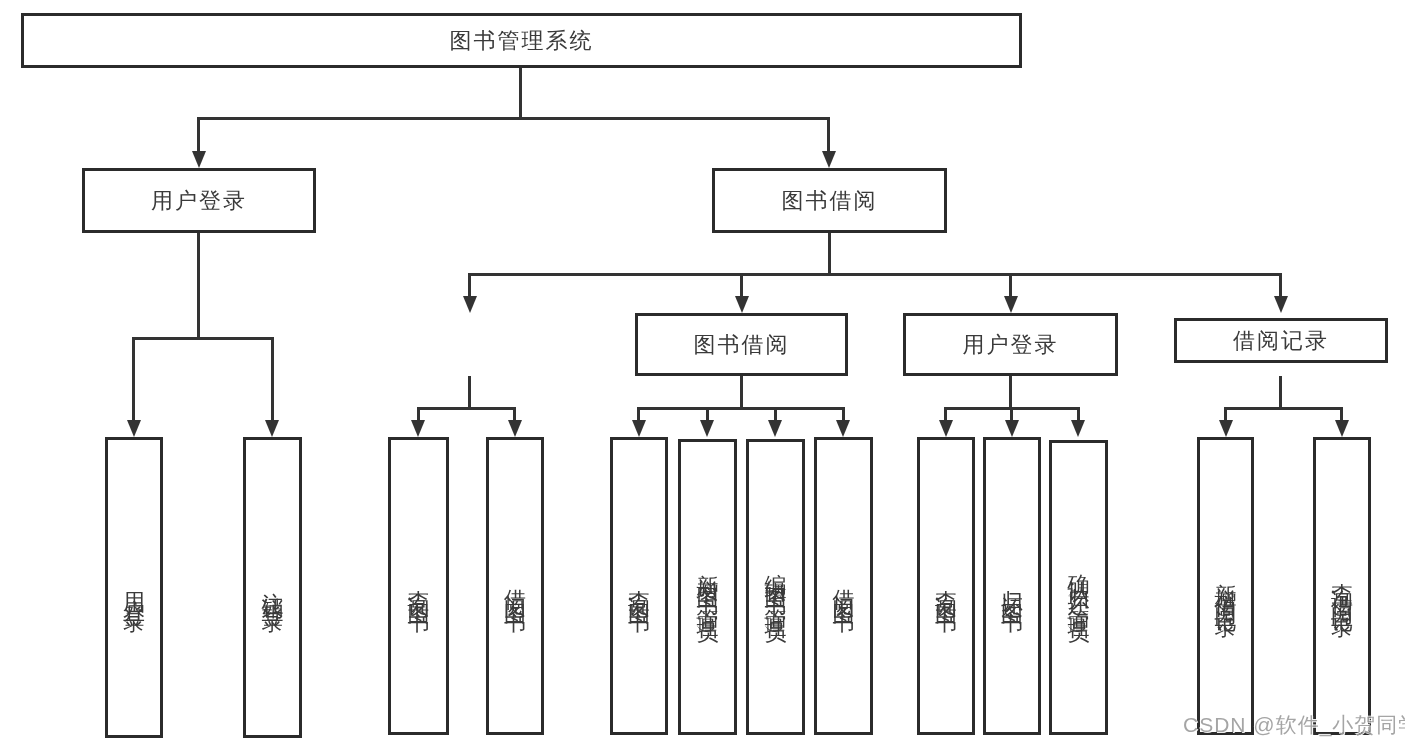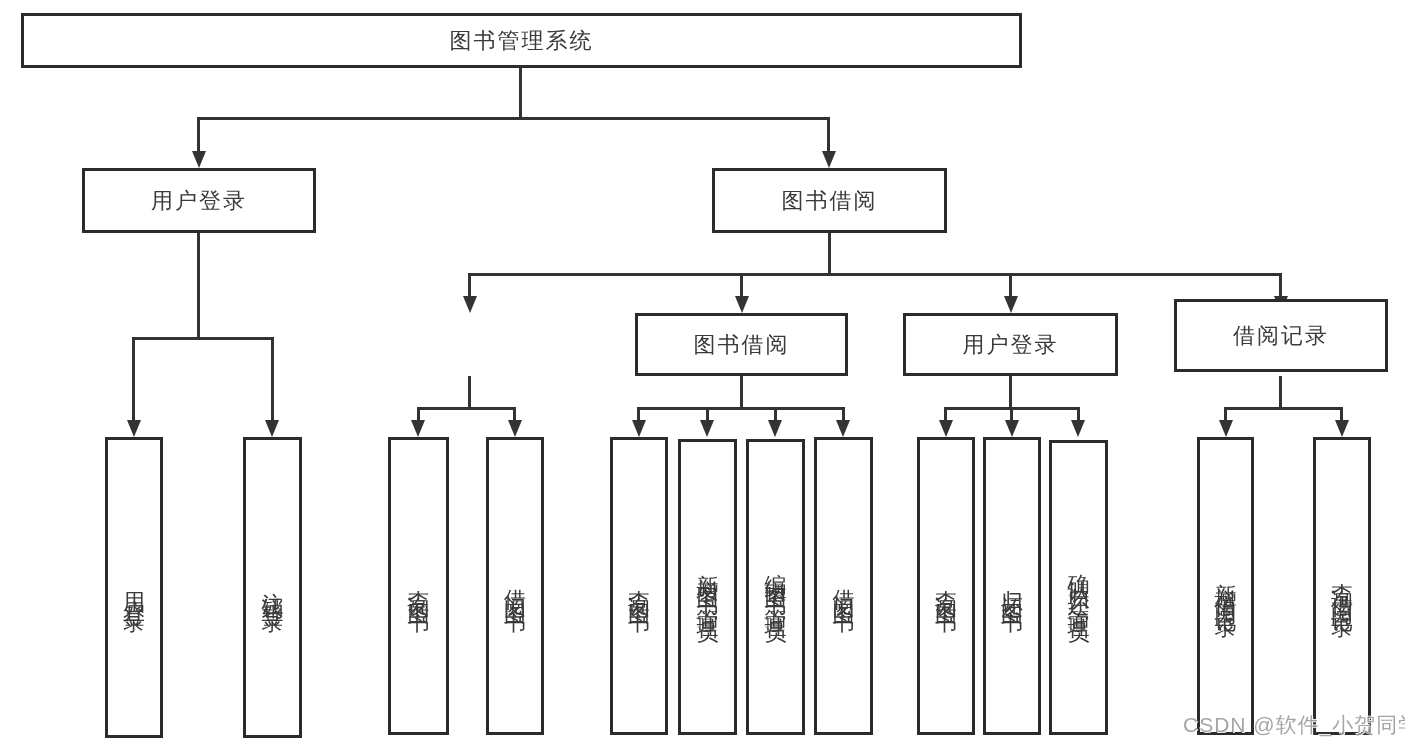--- a/index.html
+++ b/index.html
@@ -91,21 +91,21 @@
       <div class="carrow" style="left: 1335px; top: 420px;"></div>
     </div>
 
   <div class="node-h" style="left:21px;top:13px;width:1001px;height:55px">图书管理系统</div>
 
   <div class="node-h" style="left:82px;top:168px;width:234px;height:65px">用户登录</div>
   <div class="node-h" style="left:712px;top:168px;width:235px;height:65px">图书借阅</div>
 
   <div class="node-h" style="left:635px;top:313px;width:213px;height:63px">图书借阅</div>
   <div class="node-h" style="left:903px;top:313px;width:215px;height:63px">用户登录</div>
-  <div class="node-h" style="left:1174px;top:299px;width:214px;height:73px">借阅记录</div>
+  <div class="node-h" style="left:1174px;top:318px;width:214px;height:45px">借阅记录</div>
 
   <div class="node-v" style="left:105px;top:437px;width:58px;height:301px">
     <span>用户登录</span>
   </div>
   <div class="node-v" style="left:243px;top:437px;width:59px;height:301px">
     <span>注销登录</span>
   </div>
 
   <div class="node-v" style="left:388px;top:437px;width:61px;height:298px">
     <span>查询图书</span>

